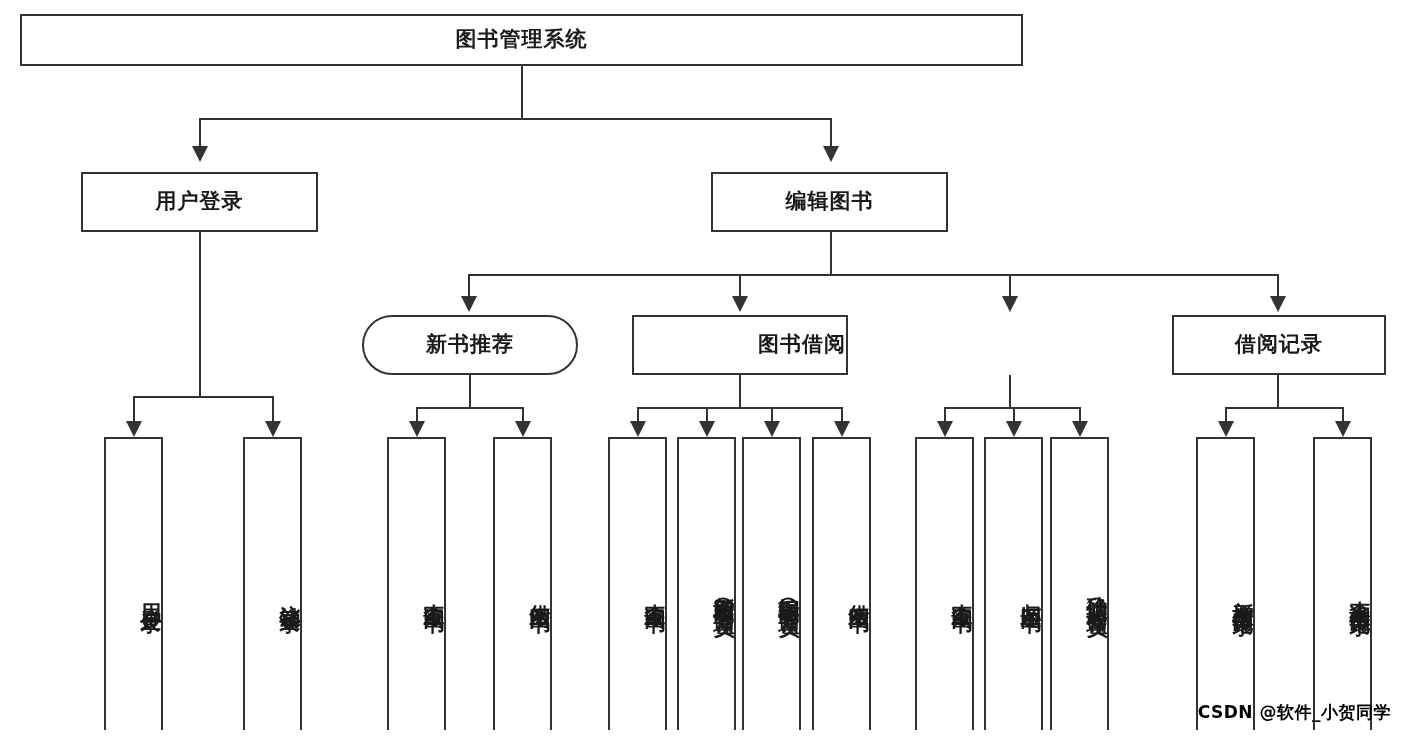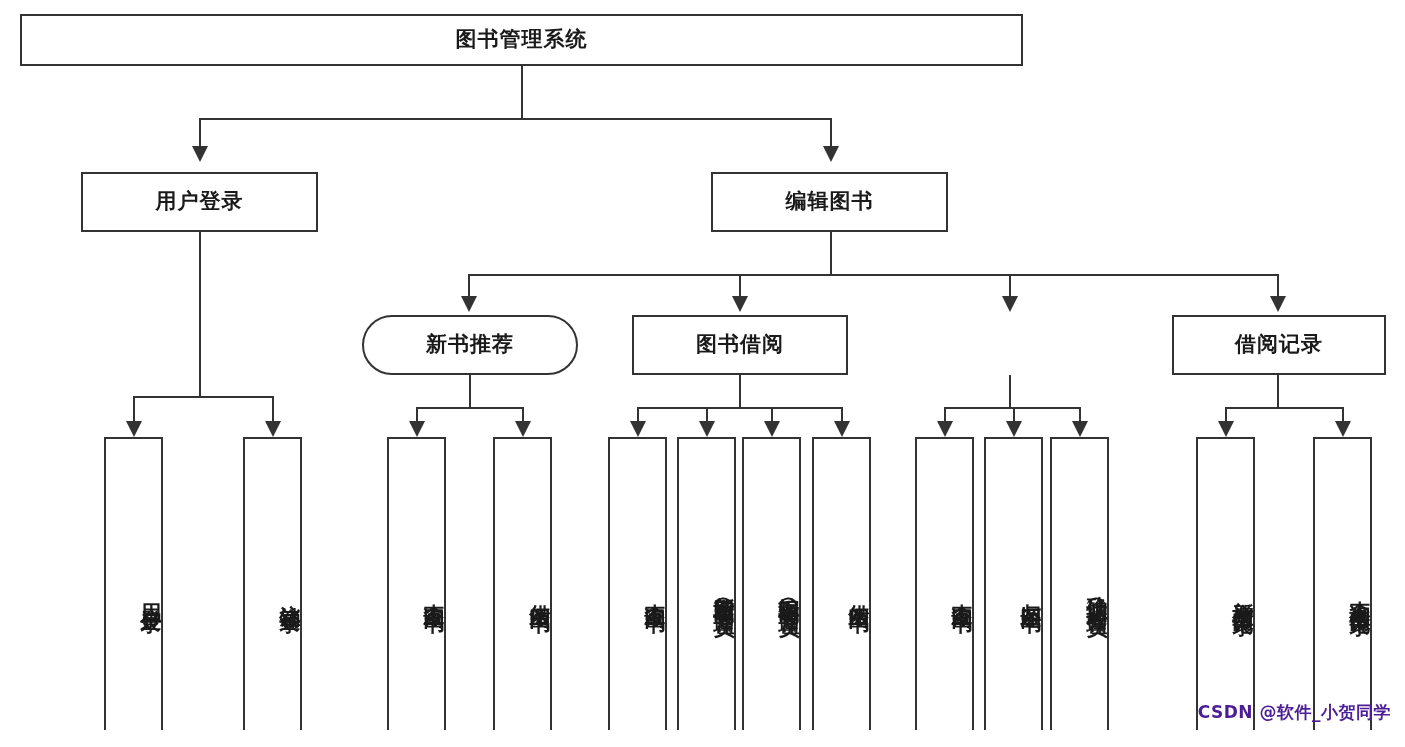--- a/index.html
+++ b/index.html
@@ -55,21 +55,21 @@
     height: 0;
     border-left: 8px solid transparent;
     border-right: 8px solid transparent;
     border-top: 16px solid #333333;
   }
   #watermark {
     position: absolute;
     right: 14px;
     bottom: 6px;
     font-size: 17px;
-    color: #4c1d95;
+    color: #000000;
     letter-spacing: 0.5px;
     white-space: nowrap;
     pointer-events: none;
   }
 </style>
 </head>
 <body>
 
 <div id="canvas">
 
@@ -105,21 +105,21 @@
   <div class="edge v" style="left:739px; top:274px; height:22px;"></div>
   <div class="arrow" style="left:732px; top:296px;"></div>
   <div class="edge v" style="left:1009px; top:274px; height:22px;"></div>
   <div class="arrow" style="left:1002px; top:296px;"></div>
   <div class="edge v" style="left:1277px; top:274px; height:22px;"></div>
   <div class="arrow" style="left:1270px; top:296px;"></div>
 
   <div class="node horiz" style="left:362px; top:315px; width:216px; height:60px;border-radius:30px;">
     <span>新书推荐</span>
   </div>
-  <div class="node horiz" style="left:632px; top:315px; width:216px; height:60px;">
+  <div class="node horiz" style="left:632px; top:315px; width:216px; height:60px;justify-content:flex-end;">
     <span>图书借阅</span>
   </div>
   <div class="node horiz" style="left:1172px; top:315px; width:214px; height:60px;text-align:center;">
     <span>借阅记录</span>
   </div>
 
   <div class="edge v" style="left:469px; top:375px; height:33px;"></div>
   <div class="edge h" style="left:416px; top:407px; width:107px;"></div>
   <div class="edge v" style="left:416px; top:407px; height:14px;"></div>
   <div class="arrow" style="left:409px; top:421px;"></div>

